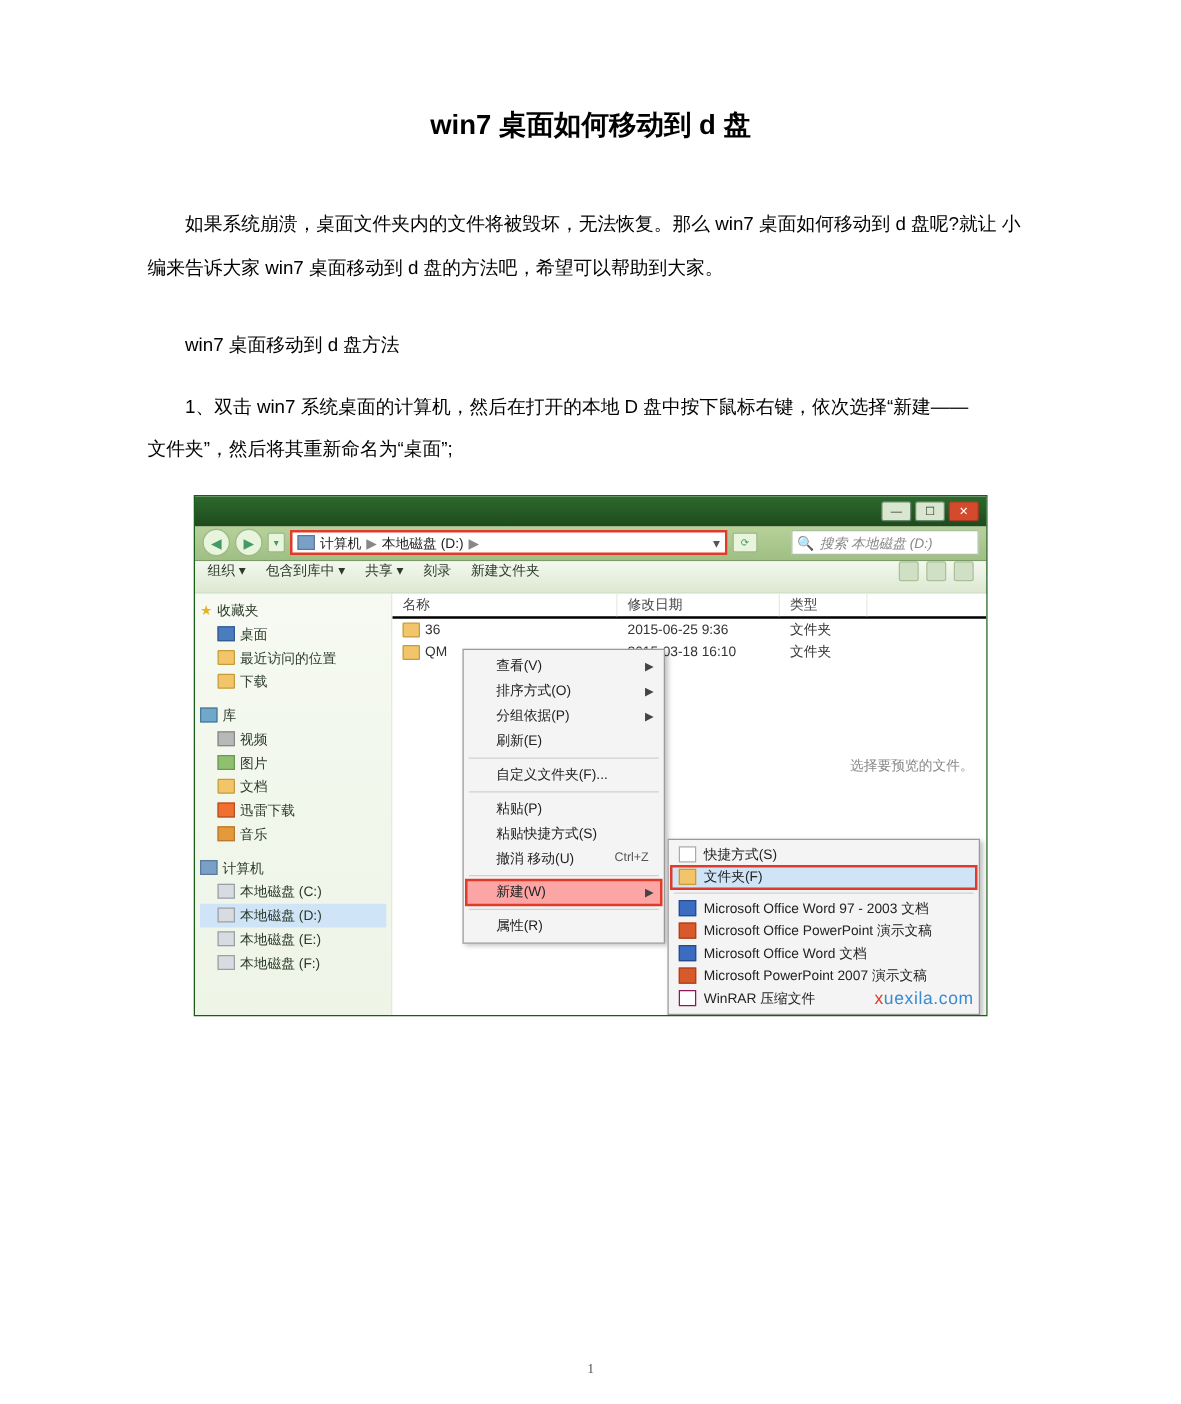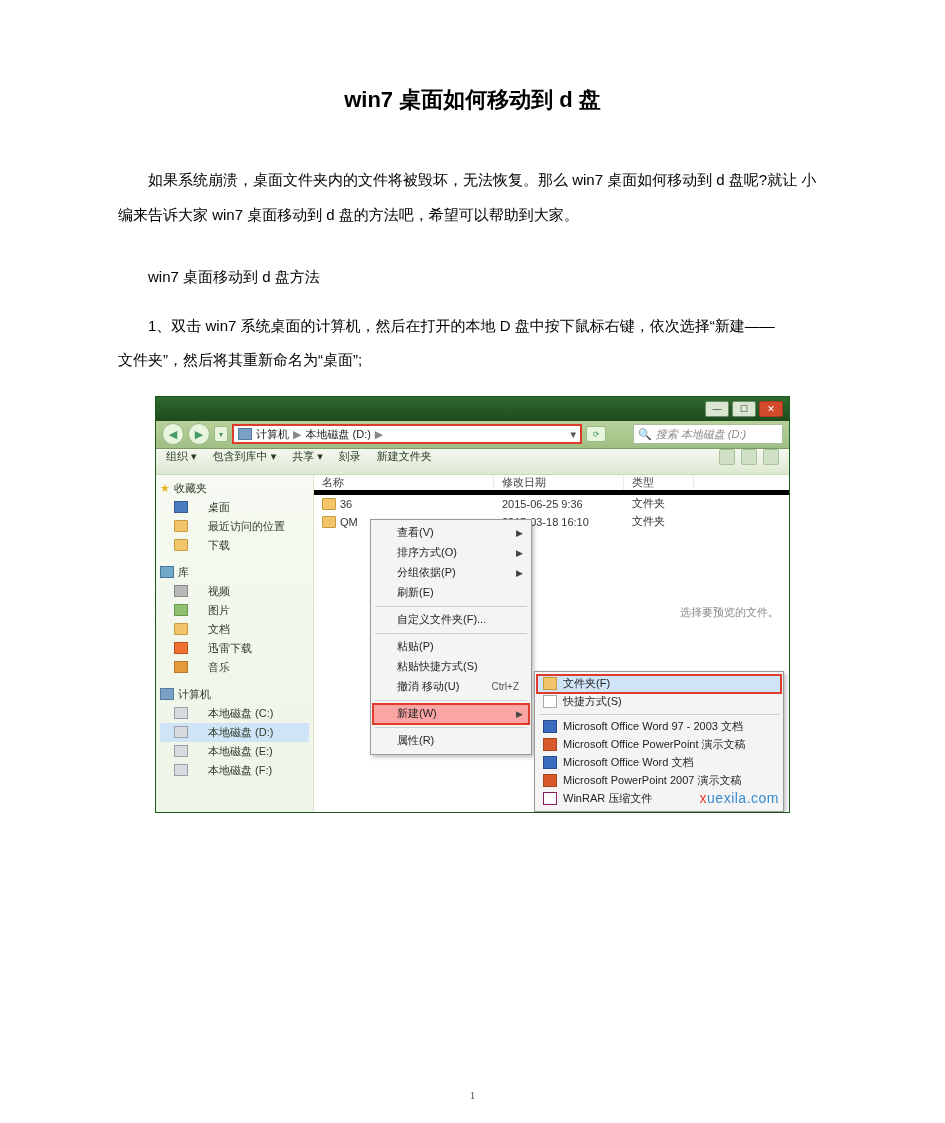--- a/index.html
+++ b/index.html
@@ -109,38 +109,38 @@
   .body {
     position:absolute; top:78px; bottom:0; left:0; right:0; background:#fff; display:flex;
   }
   .side {
     width: 158px; border-right:1px solid #dce4d4; background: linear-gradient(#f6faf2,#eef4e6);
     padding: 6px 4px; overflow:hidden;
   }
   .grp { margin-bottom: 10px; }
   .grpHead { display:flex; align-items:center; gap:4px; font-size:11px; color:#2b3a28; margin-bottom:2px; }
   .grpHead .star { color:#e6b423; }
-  .grp .row { display:flex; align-items:center; gap:20px; font-size:11px; color:#2b3a28; padding:2px 0 2px 14px; }
+  .grp .row { display:flex; align-items:center; gap:4px; font-size:11px; color:#2b3a28; padding:2px 0 2px 14px; }
   .grp .row.sel { background:#cfe4f7; }
   .ficon { width:14px; height:12px; display:inline-block; }
   .i-folder { background:#f2c56a; border:1px solid #c79a3a; border-radius:1px; }
   .i-blue { background:#4a7cc0; border:1px solid #345a90; }
   .i-gray { background:#b8b8b8; border:1px solid #888; }
   .i-pc { background:#7aa0c8; border:1px solid #5a7a9a; }
   .i-disk { background:#d8dce0; border:1px solid #9aa0a8; }
   .i-lib { background:#6fa8c8; border:1px solid #4a7a9a; }
   .i-thun { background:#f07030; border:1px solid #b85020; }
   .i-green { background:#8fc070; border:1px solid #6a9a50; }
   .i-music { background:#e49a3a; border:1px solid #b87a2a; }
 
   .main {
     flex:1; position:relative; background:#fff;
   }
   .hdr {
-    height: 20px; border-bottom:5px solid #000000; display:flex; align-items:center;
+    height: 20px; border-bottom:2px solid #000000; display:flex; align-items:center;
     font-size:11px; color:#444;
   }
   .hdr .c { padding: 0 8px; border-right:1px solid #e8ece2; height:100%; display:flex; align-items:center; }
   .hdr .c.name { width: 180px; }
   .hdr .c.date { width: 130px; }
   .hdr .c.type { width: 70px; }
   .filerow {
     display:flex; align-items:center; height:18px; font-size:11px; color:#333;
   }
   .filerow .c.name { width:180px; padding-left:8px; display:flex; align-items:center; gap:4px; }
@@ -389,28 +389,28 @@
               <span>新建(W)</span>
               <span class="arrow">▶</span>
             </div>
           <div class="mi sep"></div>
           <div class="mi">
               <span>属性(R)</span>
             </div>
         </div>
 
         <div class="sub">
+          <div class="si">
+              <span class="mini m-link"></span>
+              <span>快捷方式(S)</span>
+            </div>
           <div class="si hl">
               <span class="mini m-folder"></span>
               <span>文件夹(F)</span>
             </div>
-          <div class="si">
-              <span class="mini m-link"></span>
-              <span>快捷方式(S)</span>
-            </div>
           <div class="sep"></div>
           <div class="si">
               <span class="mini m-word"></span>
               <span>Microsoft Office Word 97 - 2003 文档</span>
             </div>
           <div class="si">
               <span class="mini m-ppt"></span>
               <span>Microsoft Office PowerPoint 演示文稿</span>
             </div>
           <div class="si">

